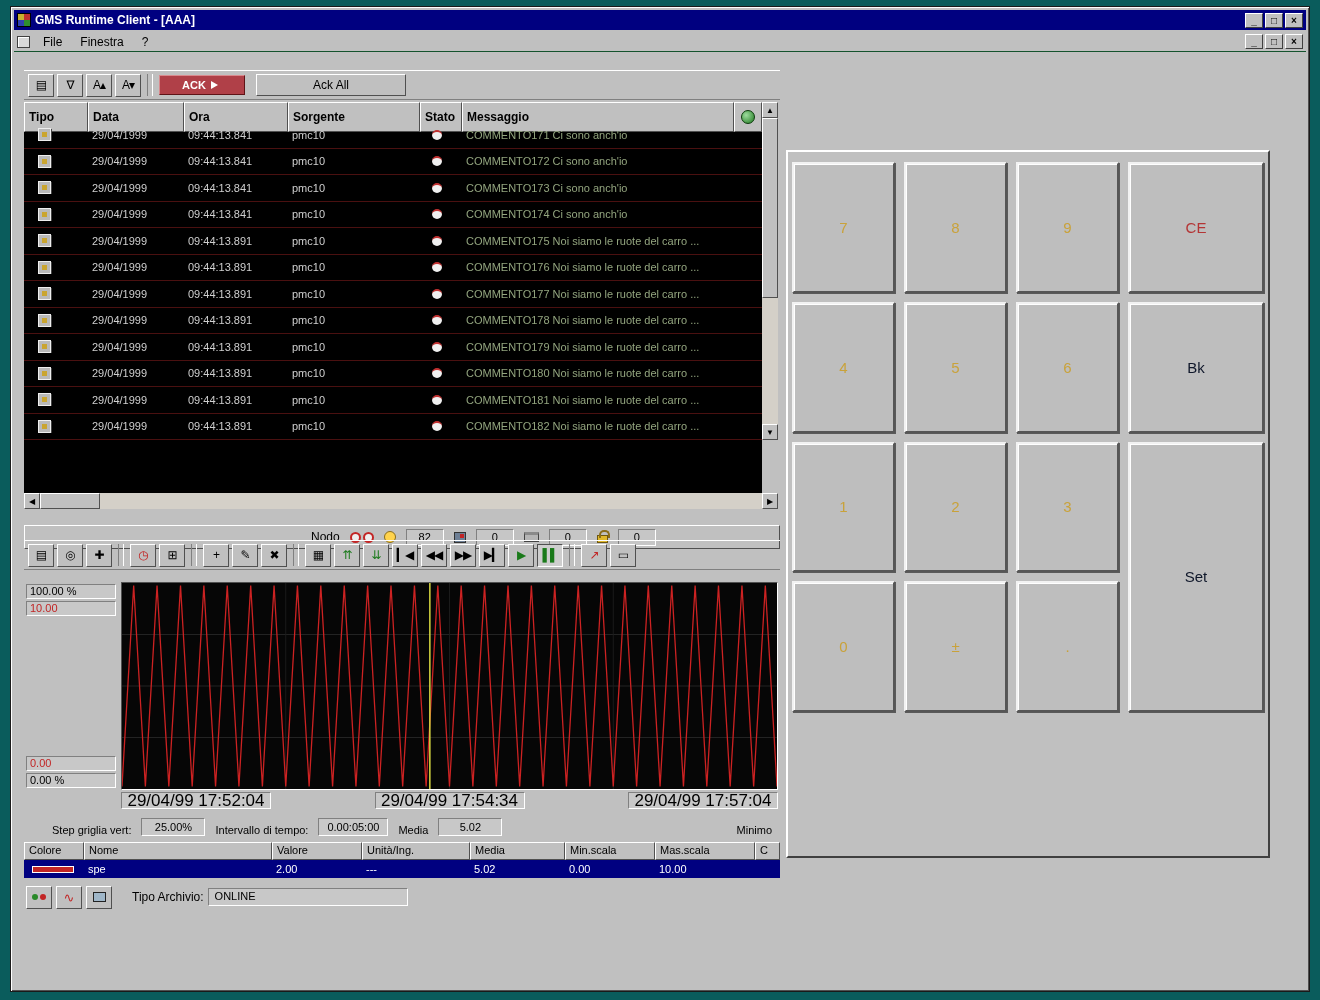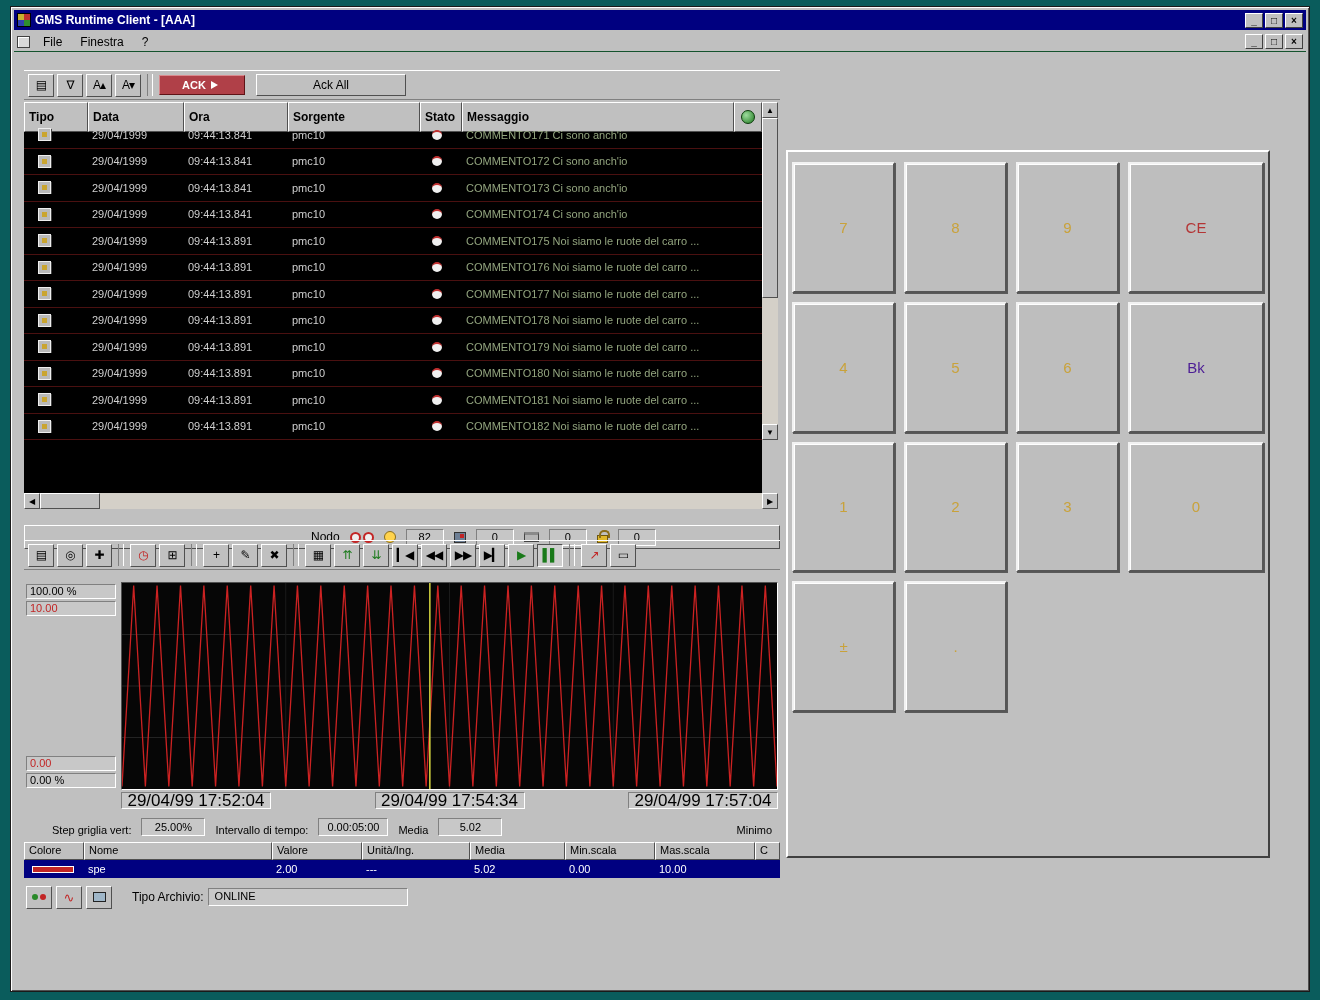--- a/index.html
+++ b/index.html
@@ -113,21 +113,21 @@
   .display{height:140px;background:#0a0a0a;border:2px solid;border-color:#404040 #ffffff #ffffff #404040;
     display:flex;align-items:center;justify-content:flex-end;padding-right:30px;
     color:#d8c050;font-family:"DejaVu Sans Mono",monospace;font-size:15px}
   .kgrid{margin-top:6px;display:grid;grid-template-columns:103px 103px 103px 1fr;grid-template-rows:repeat(4,1fr);
     gap:9px;height:550px}
   .kbtn{background:#bebebe;border:2px solid;border-color:#f2f2f2 #565656 #565656 #f2f2f2;
     box-shadow:1px 1px 0 #5a5a5a,inset 1px 1px 0 #ffffff;
     display:flex;align-items:center;justify-content:center;font-size:15px}
   .kbtn.digit{color:#c9a23a}
   .kbtn.ce{color:#b43535}
-  .kbtn.dark{color:#4c1d95}
+  .kbtn.dark{color:#0f172a}
 </style>
 </head>
 <body>
 
 <div class="window">
 
   <div class="titlebar">
     <span class="app-icon"></span>
     <span>GMS Runtime Client - [AAA]</span>
     <span class="winbtns">
@@ -468,20 +468,21 @@
           <button class="kbtn digit">8</button>
           <button class="kbtn digit">9</button>
           <button class="kbtn ce">CE</button>
           <button class="kbtn digit">4</button>
           <button class="kbtn digit">5</button>
           <button class="kbtn digit">6</button>
           <button class="kbtn dark">Bk</button>
           <button class="kbtn digit">1</button>
           <button class="kbtn digit">2</button>
           <button class="kbtn digit">3</button>
+          <button class="kbtn dark" style="grid-row: span 2;">Set</button>
           <button class="kbtn digit">0</button>
           <button class="kbtn digit">±</button>
           <button class="kbtn digit">.</button>
         </div>
     </div>
 
   </div>
 </div>
 
 </body></html>

